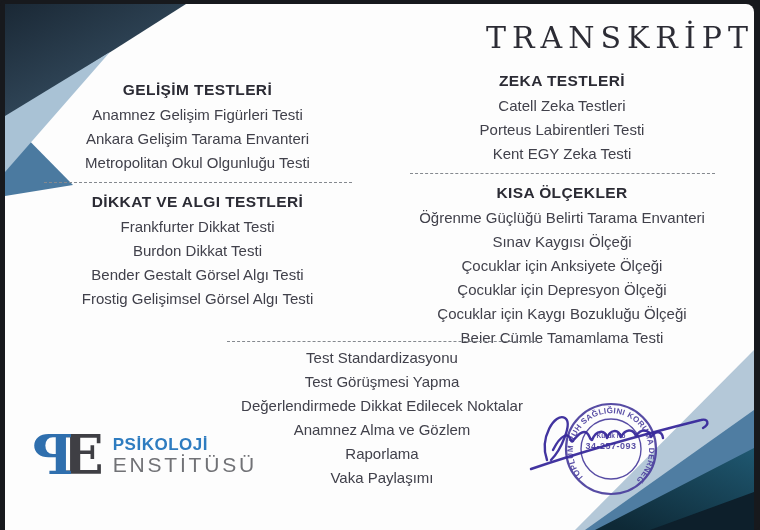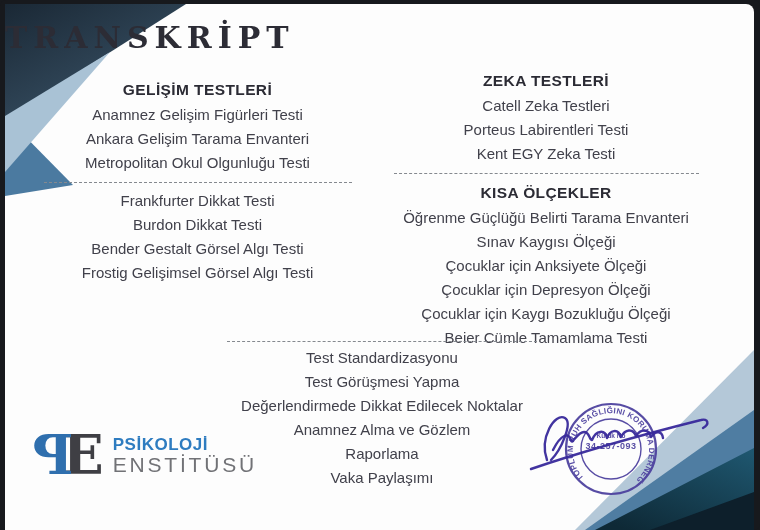--- a/index.html
+++ b/index.html
@@ -1,26 +1,26 @@
 <!DOCTYPE html>
 <html><head>
 <meta charset="utf-8">
 <style>
   html,body{margin:0;padding:0;width:760px;height:530px;overflow:hidden;background:#17191d;}
   .frame{position:absolute;inset:0;background:#17191d;border-radius:6px;}
   .paper{position:absolute;left:5px;top:4px;right:6px;bottom:0;background:#fdfdfd;
          border-radius:0 8px 0 0;overflow:hidden;
          font-family:"Liberation Sans","DejaVu Sans",sans-serif;color:#3f3f49;}
   .deco{position:absolute;inset:0;width:100%;height:100%;z-index:0;}
-  .title{position:absolute;top:16px;left:0;right:0;z-index:2;margin:0;text-align:left;
-         font-family:"DejaVu Serif","Liberation Serif",serif;font-weight:700;font-size:30px;
+  .title{position:absolute;top:16px;left:0;right:0;z-index:2;margin:0;text-align:right;
+         font-family:"DejaVu Serif","Liberation Serif",serif;font-weight:400;font-size:30px;
          letter-spacing:6px;color:#2c2c35;}
   .col{position:absolute;z-index:2;text-align:center;}
   .col-left{left:25px;top:73px;width:335px;}
-  .col-right{left:356px;top:64px;width:370px;text-align:center;}
+  .col-right{left:372px;top:64px;width:370px;text-align:center;}
   .center-block{position:absolute;z-index:2;left:197px;top:330px;width:360px;text-align:center;}
   .heading{font-size:15.5px;font-weight:700;color:#2b2b34;letter-spacing:.4px;line-height:26px;}
   .item{font-size:15px;line-height:24px;color:#41414b;}
   .sep{border-top:1px dashed #85898f;height:0;margin:7px auto 6px auto;}
   .sep-l{width:308px;}
   .sep-r{width:305px;}
   .sep-c{width:310px;margin-bottom:4px;}
   .logo{position:absolute;z-index:2;left:28px;top:422px;display:flex;align-items:flex-start;}
   .monogram{font-family:"DejaVu Serif","Liberation Serif",serif;font-weight:700;font-size:54px;
             line-height:58px;white-space:nowrap;}
@@ -64,20 +64,21 @@
 
     <div class="col col-left">
       <div>
         <div class="heading">GELİŞİM TESTLERİ</div>
         <div class="item">Anamnez Gelişim Figürleri Testi</div>
         <div class="item">Ankara Gelişim Tarama Envanteri</div>
         <div class="item">Metropolitan Okul Olgunluğu Testi</div>
       </div>
       <div class="sep sep-l"></div>
       <div>
+        <div class="heading">DİKKAT VE ALGI TESTLERİ</div>
         <div class="item">Frankfurter Dikkat Testi</div>
         <div class="item">Burdon Dikkat Testi</div>
         <div class="item">Bender Gestalt Görsel Algı Testi</div>
         <div class="item">Frostig Gelişimsel Görsel Algı Testi</div>
       </div>
     </div>
 
     <div class="col col-right">
       <div>
         <div class="heading">ZEKA TESTLERİ</div>

